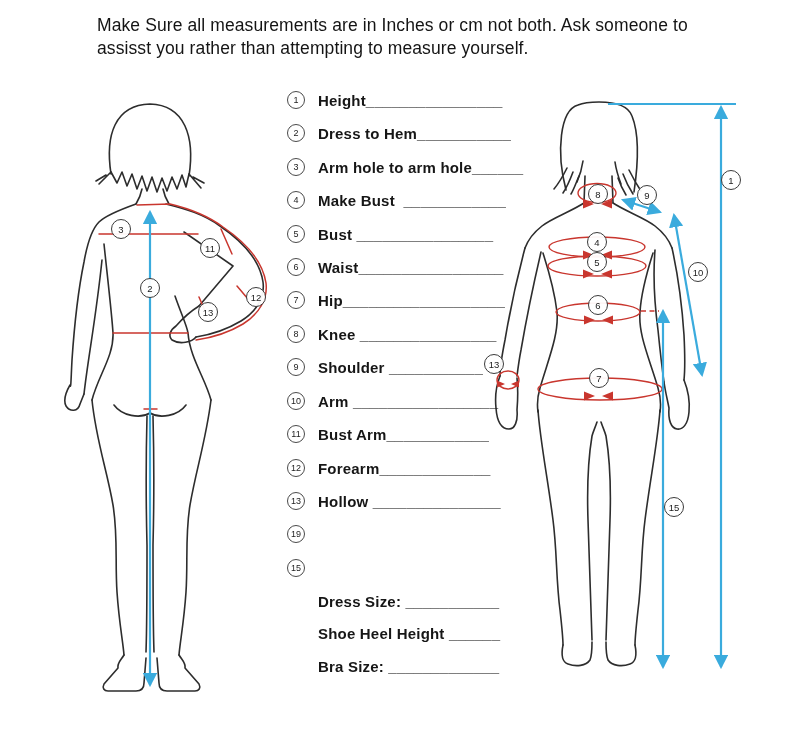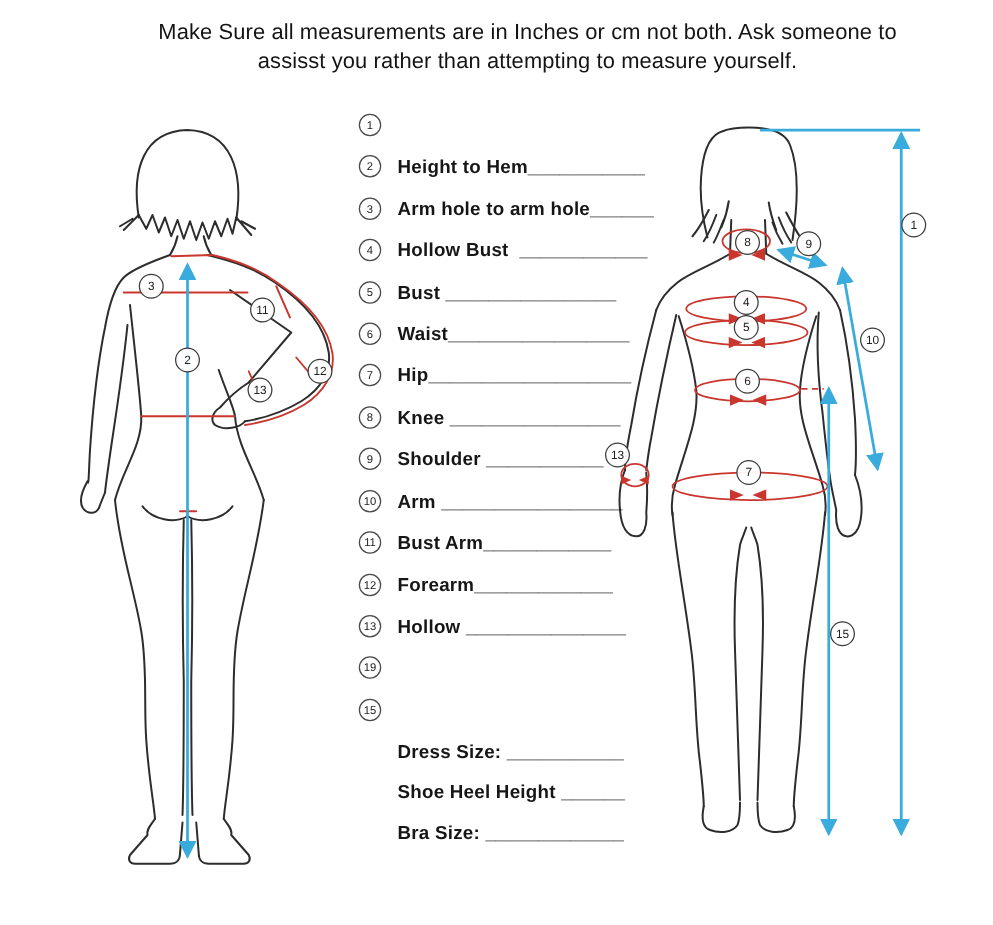--- a/index.html
+++ b/index.html
@@ -1,21 +1,21 @@
 <!DOCTYPE html>
 <html><head>
 <meta charset="utf-8">
 <style>
   html,body{margin:0;padding:0;}
   body{
     width:794px;height:740px;position:relative;background:#ffffff;
     font-family:"Liberation Sans","DejaVu Sans",sans-serif;
     -webkit-font-smoothing:antialiased;overflow:hidden;
   }
-  .stage{position:absolute;left:0;top:0;width:780px;height:740px;text-align:center;}
+  .stage{position:absolute;left:0;top:0;width:780px;height:740px;}
   
   .instructions{
     position:absolute;left:97px;top:14px;width:650px;
     font-size:17.5px;line-height:1.33;color:#141414;
     white-space:pre-line;letter-spacing:.1px;
   }
   
   svg.figures{position:absolute;left:0;top:0;width:794px;height:740px;}
   .ln-body{fill:none;stroke:#2d2d2d;stroke-width:1.6;stroke-linecap:round;stroke-linejoin:round;}
   .ln-red{fill:none;stroke:#c9362e;stroke-width:1.5;stroke-linecap:round;}
@@ -169,32 +169,33 @@
   <div class="fbadge" style="left:587px;top:232px">4</div>
   <div class="fbadge" style="left:587px;top:252px">5</div>
   <div class="fbadge" style="left:688px;top:262px">10</div>
   <div class="fbadge" style="left:588px;top:295px">6</div>
   <div class="fbadge" style="left:484px;top:354px">13</div>
   <div class="fbadge" style="left:589px;top:368px">7</div>
   <div class="fbadge" style="left:664px;top:497px">15</div>
 
   <div class="mrow" style="top:91px">
     <span class="mbadge">1</span>
+    <span class="mlabel">Height________________</span>
   </div>
   <div class="mrow" style="top:124px">
     <span class="mbadge">2</span>
-    <span class="mlabel">Height to Hem___________</span>
+    <span class="mlabel">Dress to Hem___________</span>
   </div>
   <div class="mrow" style="top:158px">
     <span class="mbadge">3</span>
     <span class="mlabel">Arm hole to arm hole______</span>
   </div>
   <div class="mrow" style="top:191px">
     <span class="mbadge">4</span>
-    <span class="mlabel">Hollow Bust  ____________</span>
+    <span class="mlabel">Make Bust  ____________</span>
   </div>
   <div class="mrow" style="top:225px">
     <span class="mbadge">5</span>
     <span class="mlabel">Bust ________________</span>
   </div>
   <div class="mrow" style="top:258px">
     <span class="mbadge">6</span>
     <span class="mlabel">Waist_________________</span>
   </div>
   <div class="mrow" style="top:291px">

